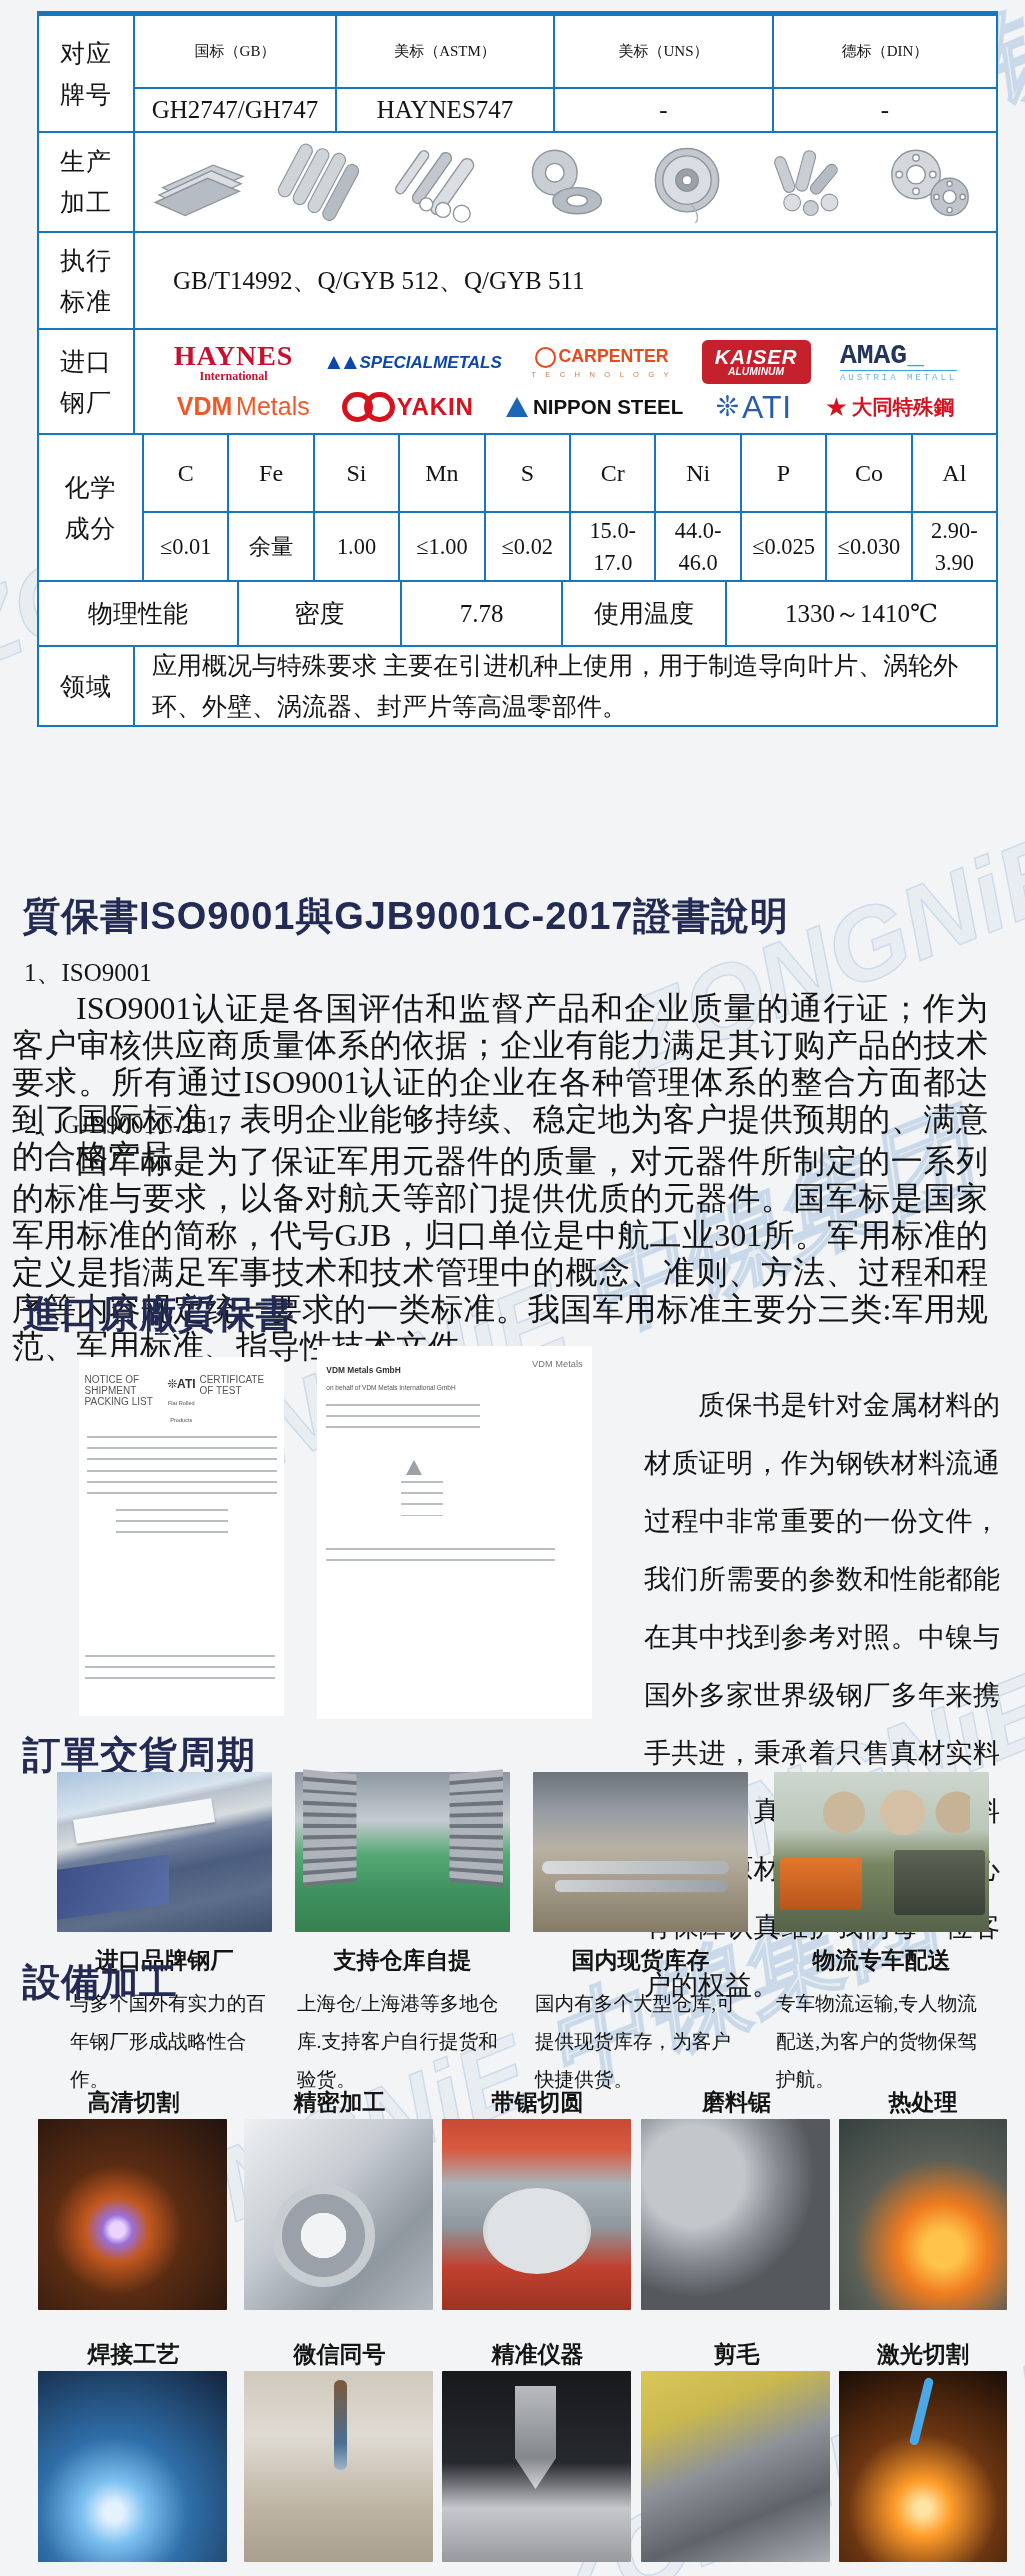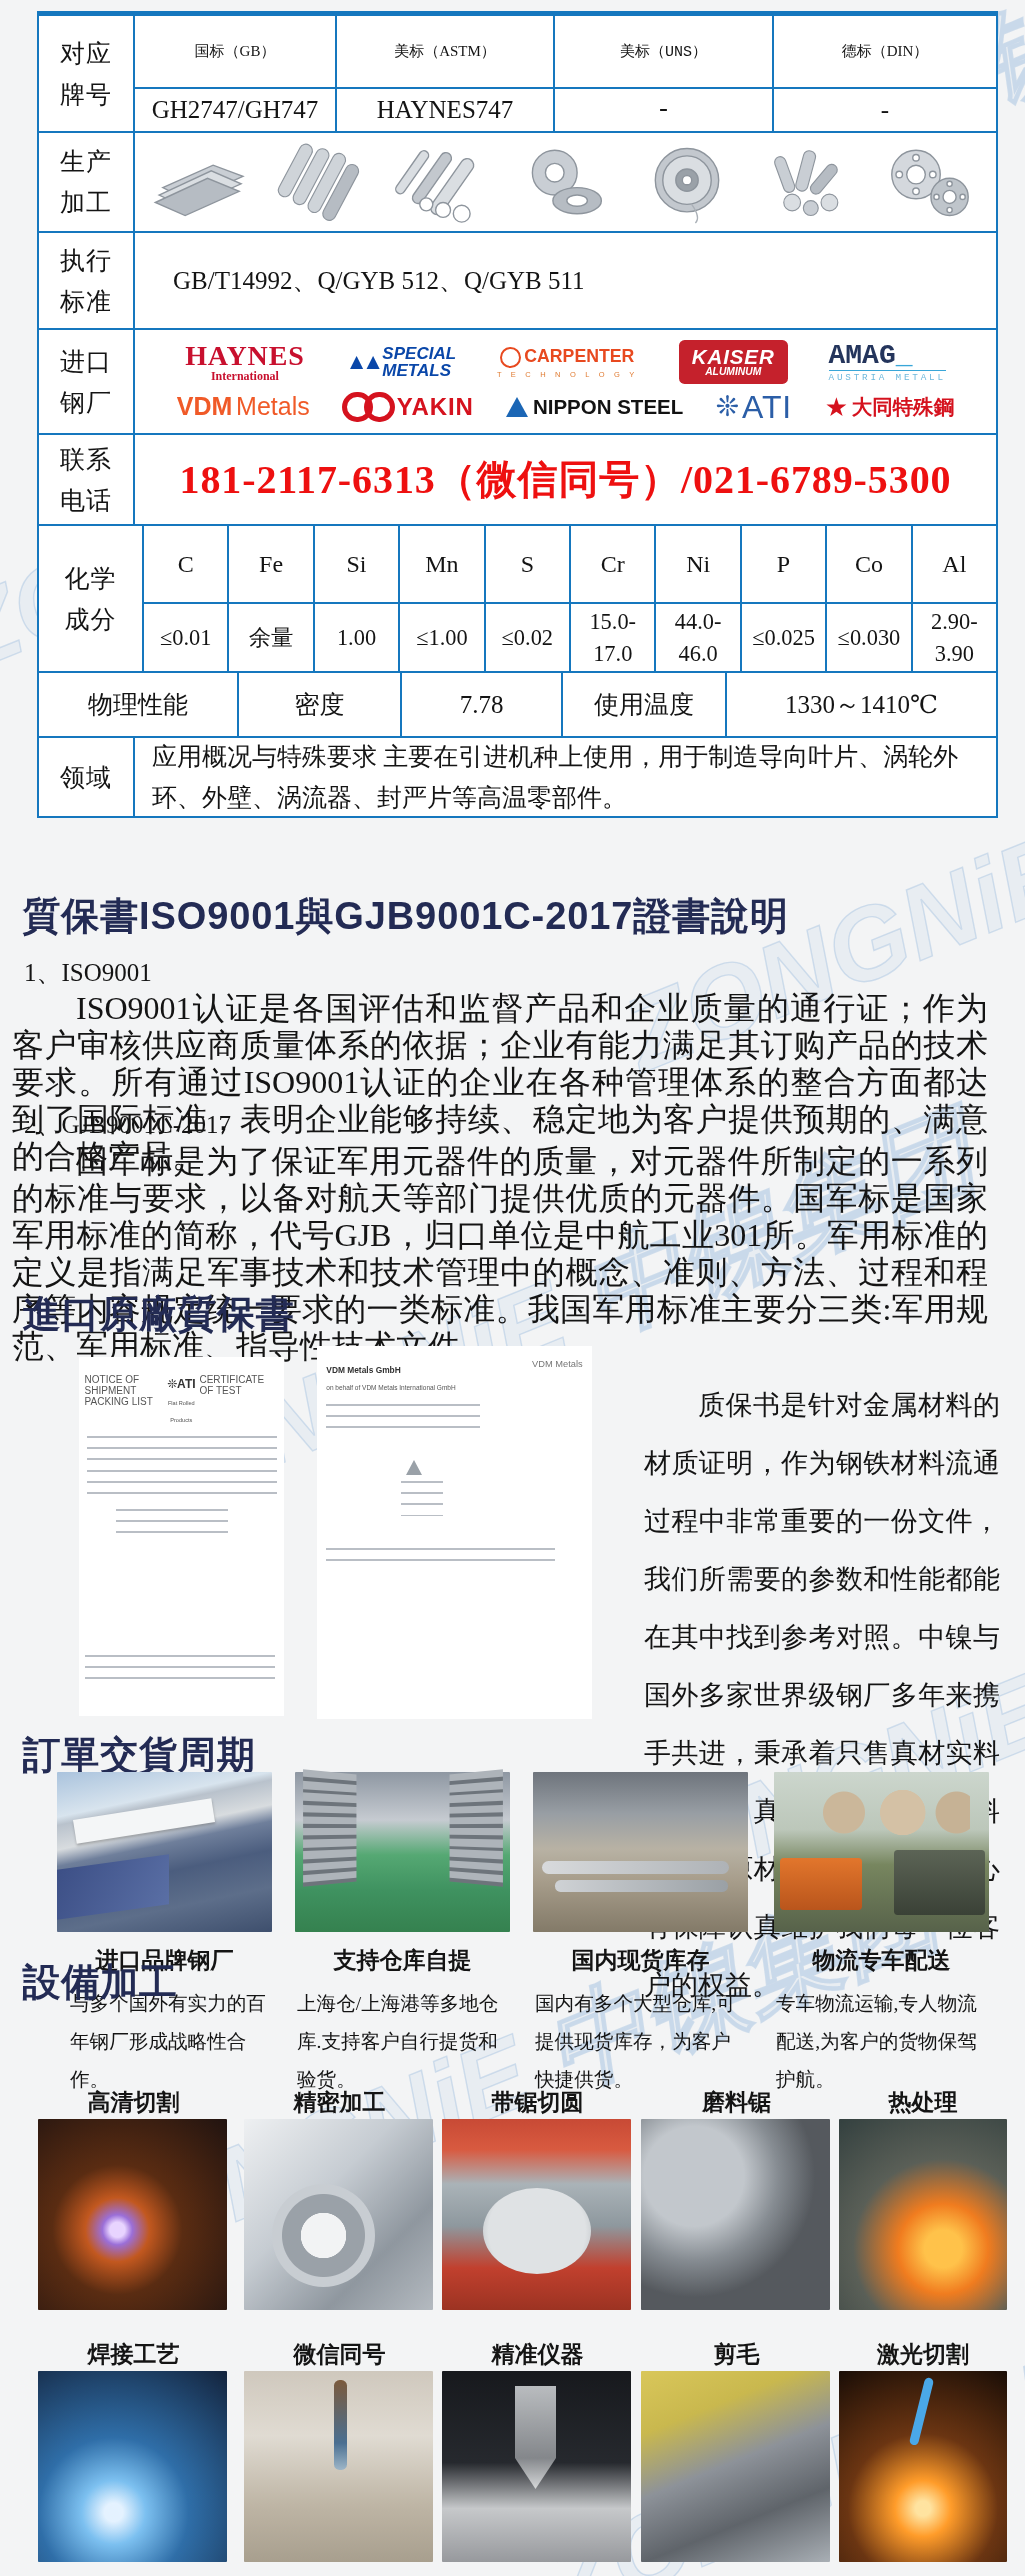--- a/index.html
+++ b/index.html
@@ -22,37 +22,37 @@
   .trow + .trow{border-top:2.8px solid #1577be;}
   .cell{box-sizing:border-box;display:flex;align-items:center;justify-content:center;text-align:center;}
   .cell + .cell{border-left:2.8px solid #1577be;}
   .lblcell{width:94px;flex:0 0 94px;font-size:25px;line-height:41px;letter-spacing:0.9px;
       display:flex;align-items:center;justify-content:center;text-align:center;padding:0 20.5px;box-sizing:border-box;}
   .rpart{flex:1;display:flex;flex-direction:column;box-sizing:border-box;}
   .subrow{display:flex;flex:1;}
   .subrow + .subrow{border-top:2.8px solid #1577be;}
   .txt27{font-size:25px;}
   
-  .gc1{flex:0 0 200px;} .gc2{flex:0 0 218px;} .gc3{flex:0 0 219px;font-family:Liberation Mono, monospace;} .gc4{flex:1;}
+  .gc1{flex:0 0 200px;} .gc2{flex:0 0 218px;} .gc3{flex:0 0 219px;} .gc4{flex:1;}
   
   .prod-strip{flex:1;display:flex;align-items:center;justify-content:space-around;padding:3.7px 5.6px;}
   .prod-item{width:119px;height:90px;display:flex;align-items:center;justify-content:center;}
   .prod-item svg{width:110px;height:86px;}
   
   .std-val{flex:1;display:flex;align-items:center;padding-left:38px;font-size:25px;}
   
   .mills{flex:1;display:flex;flex-direction:column;justify-content:space-evenly;padding:3.7px 9.3px;}
   .mill-row{display:flex;align-items:center;justify-content:space-evenly;}
   .logo{display:flex;align-items:center;justify-content:center;font-family:"Liberation Sans","DejaVu Sans",sans-serif;line-height:1;}
   .lg-haynes{flex-direction:column;color:#c8102e;font-family:"Liberation Serif",serif;}
   .lg-haynes .a{font-size:28px;font-weight:bold;letter-spacing:0.9px;}
   .lg-haynes .b{font-size:12px;font-weight:bold;}
   .lg-special{color:#0a47a9;gap:3.7px;}
   .lg-special .ic{font-size:22.4px;color:#0a47a9;letter-spacing:-5.6px;}
-  .lg-special .tx{display:flex;flex-direction:column;font-style:italic;font-weight:bold;font-size:17px;line-height:17px;}
+  .lg-special .tx{display:flex;font-style:italic;font-weight:bold;font-size:17px;line-height:17px;}
   .lg-carp{flex-direction:column;color:#e8491f;}
   .lg-carp .a{font-size:17.7px;font-weight:bold;display:flex;align-items:center;gap:2.8px;}
   .lg-carp .ring{width:17px;height:17px;border:2.8px solid #e8491f;border-radius:50%;display:inline-block;}
   .lg-carp .b{font-size:7.5px;letter-spacing:3.7px;color:#e07b32;margin-top:2.8px;}
   .lg-kaiser{background:#c5212c;border-radius:5.6px;color:#fff;flex-direction:column;
       font-style:italic;font-weight:bold;padding:6.5px 13px;}
   .lg-kaiser .a{font-size:20.5px;letter-spacing:0.9px;}
   .lg-kaiser .b{font-size:10.3px;}
   .lg-amag{flex-direction:column;align-items:flex-start;font-family:Liberation Mono, monospace;}
   .lg-amag .a{font-size:28px;font-weight:bold;color:#24355c;}
@@ -284,24 +284,20 @@
             <span class="tx">ATI</span>
           </div>
           <div class="logo lg-daido">
             <span class="star">★</span>
             <span class="tx">大同特殊鋼</span>
           </div>
         </div>
       </div>
     </div>
 
-    <div class="trow" style="height:91px">
-      <div class="lblcell">联系电话</div>
-      <div class="phone" style="border-left:2.8px solid #1577be">181-2117-6313（微信同号）/021-6789-5300</div>
-    </div>
 
     <div class="trow" style="height:147px">
       <div class="lblcell chem-lbl">化学成分</div>
       <div class="rpart" style="border-left:2.8px solid #1577be">
         <div class="subrow" style="flex:0 0 76px">
           <div class="cell chem-col chem-h">C</div>
           <div class="cell chem-col chem-h">Fe</div>
           <div class="cell chem-col chem-h">Si</div>
           <div class="cell chem-col chem-h">Mn</div>
           <div class="cell chem-col chem-h">S</div>

